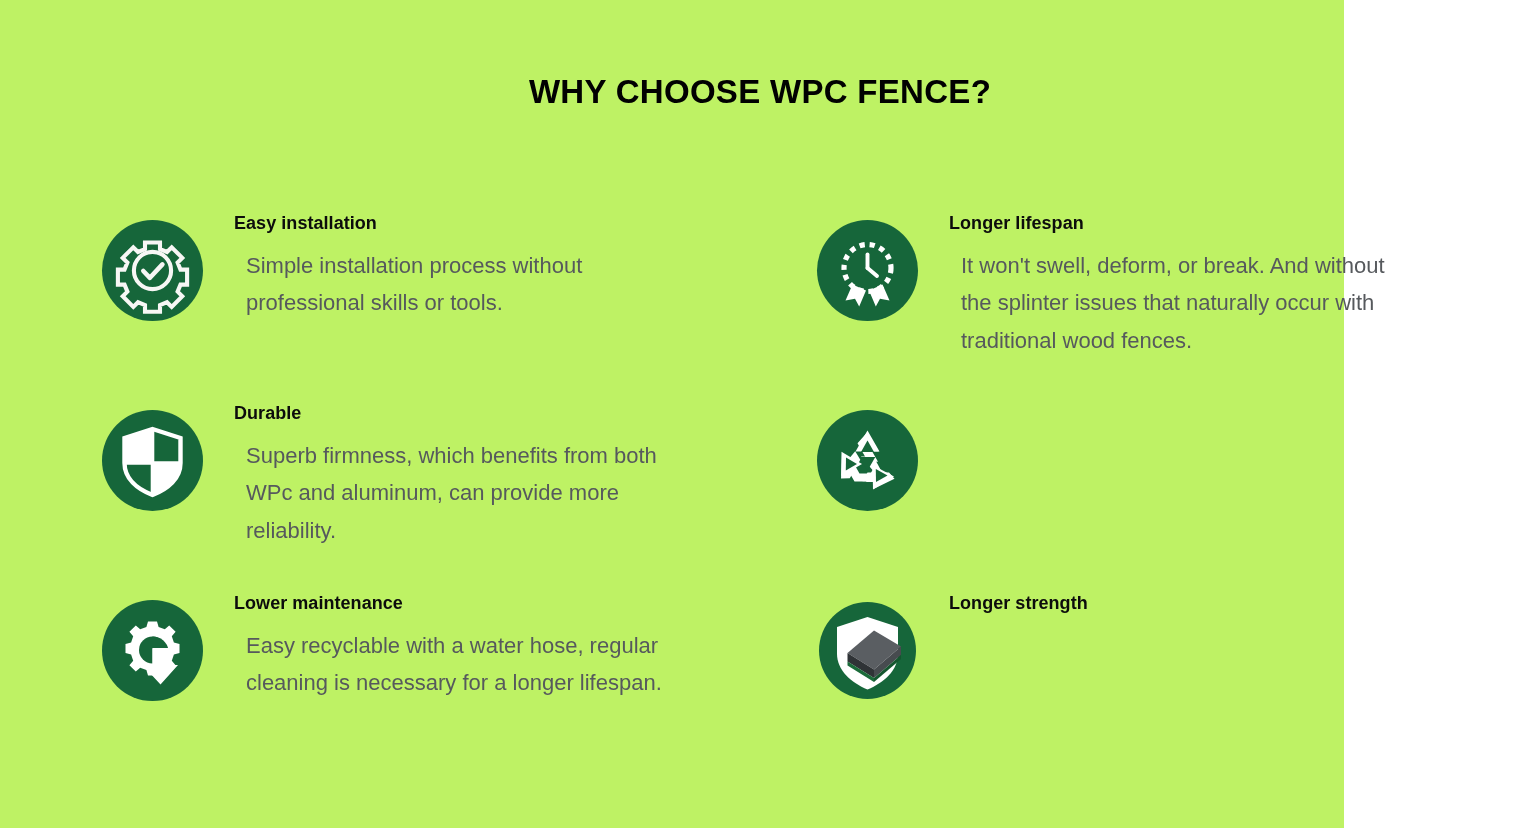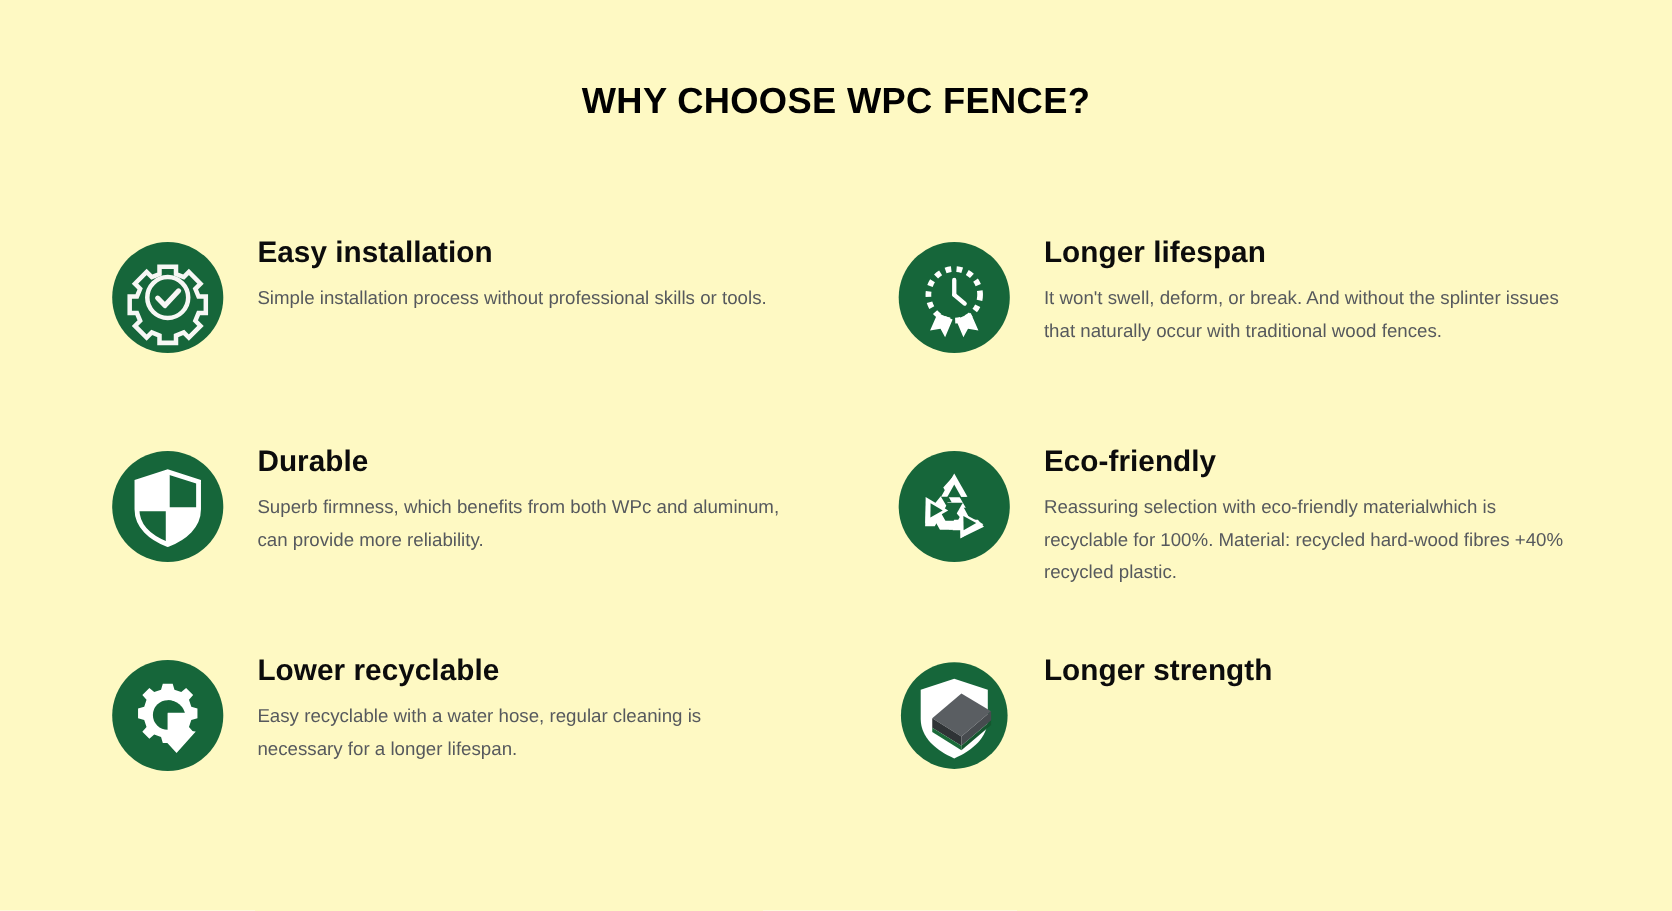--- a/index.html
+++ b/index.html
@@ -10,24 +10,24 @@
   }
   body {
     width: 1520px;
     height: 828px;
     font-family: "Liberation Sans", sans-serif;
     overflow: hidden;
     position: relative;
   }
 
   .page {
-    width: 1520px;
+    width: 1344px;
     height: 828px;
     position: relative;
-    background: #fef9c3;
+    background: #bef264;
   }
 
   .page-title {
     position: absolute;
     top: 73px;
     left: 0;
     width: 1520px;
     text-align: center;
     font-size: 33px;
     font-weight: bold;
@@ -74,33 +74,33 @@
 
   .icon-plain { width: 101px; height: 101px; display: block; }
 
   .feature-text {
     flex: 1 1 auto;
     padding-left: 31px;
     padding-top: 8px;
   }
 
   .feature-title {
-    font-size: 27px;
+    font-size: 18px;
     font-weight: bold;
     color: #0c0c0c;
     line-height: 1.2;
     margin: 0 0 11px 0;
     letter-spacing: 0.05px;
   }
 
   .feature-desc {
-    font-size: 17px;
+    font-size: 22px;
     color: #56595d;
     line-height: 1.72;
-    margin: 0;
+    margin: 12px;
     font-weight: normal;
     max-width: 545px;
   }
   .feature.wide .feature-desc { max-width: 560px; }
 </style>
 </head>
 <body>
 
 <div class="page">
 
@@ -197,44 +197,40 @@
             </g>
             <g fill="#16663A">
               <path d="M50.5 30.5 L57.0 42.0 L44.0 42.0 Z"></path>
               <path d="M28.8 60.5 L29.0 47.5 L40.0 54.0 Z"></path>
               <path d="M70.5 65.5 L59.0 72.0 L58.8 59.0 Z"></path>
               <path d="M42.5 47.0 L58.3 47.0 L50.4 60.8 Z"></path>
             </g>
           </svg>
         </span>
       </div>
-      <div class="feature-text">
-        <div class="feature-title">Eco-friendly</div>
-        <div class="feature-desc">Reassuring selection with eco-friendly materialwhich is recyclable for 100%. Material: recycled hard-wood fibres +40% recycled plastic.</div>
-      </div>
     </div>
 
     <div class="feature row3">
       <div class="feature-icon">
         <span class="icon-circle">
           <svg viewBox="0 0 101 101" xmlns="http://www.w3.org/2000/svg">
             <g fill="#FFFFFF">
               <path d="M46.0 21.5 h9.0 l1.6 5.6 l6.2 2.1 l4.4-3.8 l6.4 6.4 l-3.8 4.4 l2.1 6.2 l5.6 1.6 v9.0 l-5.6 1.6 l-2.1 6.2 l3.8 4.4 l-6.4 6.4 l-4.4-3.8 l-6.2 2.1 l-1.6 5.6 h-9.0 l-1.6-5.6 l-6.2-2.1 l-4.4 3.8 l-6.4-6.4 l3.8-4.4 l-2.1-6.2 l-5.6-1.6 v-9.0 l5.6-1.6 l2.1-6.2 l-3.8-4.4 l6.4-6.4 l4.4 3.8 l6.2-2.1 z"></path>
             </g>
             <circle cx="50.5" cy="50.0" r="13.5" fill="#16663A"></circle>
             <path d="M50.5 36.5 L50.5 50.0 L66.5 50.0 A16 16 0 0 0 50.5 36.5 Z" fill="#16663A"></path>
             <g fill="#FFFFFF">
               <path d="M50.5 48.5 h16.0 v16.5 h8.5 L58.5 83.5 L41.5 65.0 h9.0 Z"></path>
             </g>
             <path d="M50.5 48.0 h16.5 v17.0 h9.0 L58.5 84.5 L40.5 65.0 h10.0 Z" fill="#FFFFFF"></path>
           </svg>
         </span>
       </div>
       <div class="feature-text">
-        <div class="feature-title">Lower recyclable</div>
+        <div class="feature-title">Lower maintenance</div>
         <div class="feature-desc">Easy recyclable with a water hose, regular cleaning is necessary for a longer lifespan.</div>
       </div>
     </div>
 
     <div class="feature row3">
       <div class="feature-icon">
         <span class="icon-plain">
           <svg viewBox="0 0 101 101" xmlns="http://www.w3.org/2000/svg">
             <circle cx="50.5" cy="50.5" r="48.5" fill="#16663A"></circle>
             <path d="M50.5 17.0 L81.0 27.0 V53.5 C81.0 70.5 67.0 82.5 50.5 89.5 C34.0 82.5 20.0 70.5 20.0 53.5 V27.0 Z" fill="#FFFFFF"></path>

